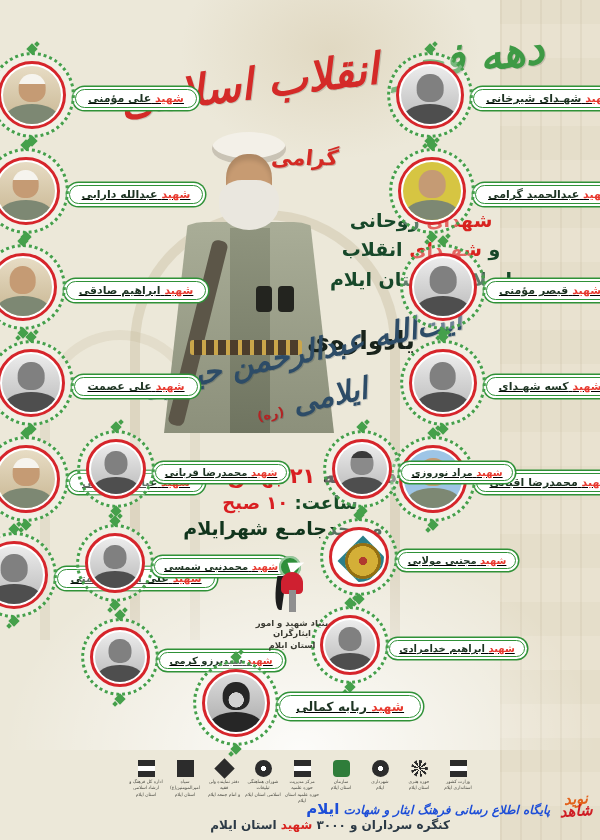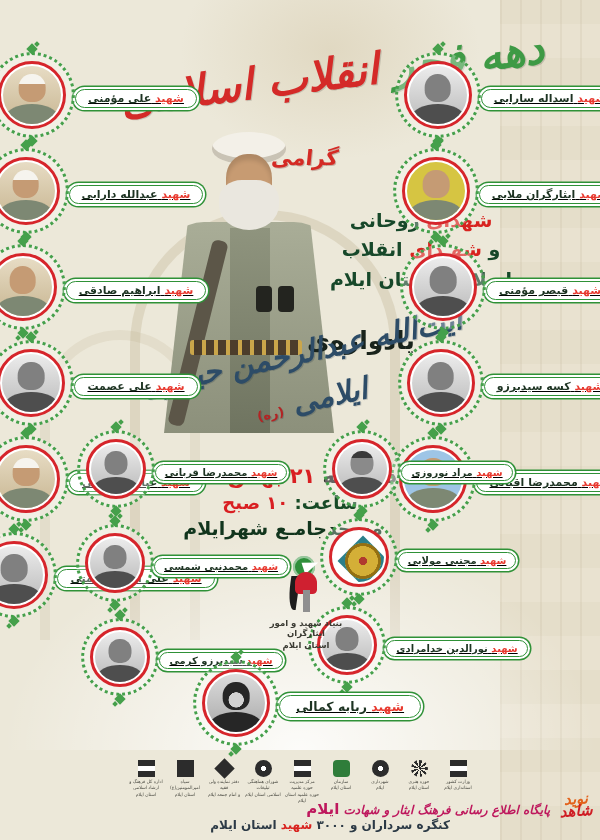--- a/index.html
+++ b/index.html
@@ -112,21 +112,21 @@
   .emb::after{content:"";position:absolute;inset:6px;border-radius:50%;
     background:radial-gradient(circle,#b03a2e 0 16%,#d4af37 17% 58%,#946f12 59% 70%,#d4af37 71%);}
   .pill{direction:rtl;white-space:nowrap;background:#fff;color:#1d3322;
     border:1.5px solid #2f9137;border-radius:14px;
     box-shadow:0 0 0 2px #fff,0 0 0 3.5px #2f9137;
     padding:2px 12px;font-weight:bold;font-size:11px;}
   .col-li .pill,.col-ri .pill{font-size:10px;padding:2px 9px;}
   .col-c .pill{font-size:12.5px;padding:3px 16px;}
   .pill .sh{color:#e8392f;}
   
-  .bonyad{position:absolute;left:250px;top:556px;width:112px;text-align:center;direction:rtl;}
+  .bonyad{position:absolute;left:236px;top:556px;width:112px;text-align:center;direction:rtl;}
   .tulip{position:relative;width:46px;height:58px;margin:0 auto 4px;}
   .tulip .globe{position:absolute;left:10px;top:0;width:22px;height:22px;border-radius:50%;
     background:#2f8f3b;box-shadow:inset 0 0 0 2px rgba(255,255,255,.5);}
   .tulip .dove{position:absolute;left:20px;top:4px;width:0;height:0;
     border-left:16px solid #fff;border-top:5px solid transparent;border-bottom:7px solid transparent;
     transform:rotate(-18deg);}
   .tulip .bloom{position:absolute;left:12px;top:16px;width:22px;height:22px;background:#cf2030;
     border-radius:50% 50% 20% 20%;}
   .tulip .stem{position:absolute;left:20px;top:34px;width:7px;height:22px;background:#8f8f8f;}
   .tulip .leaf{position:absolute;left:6px;top:20px;width:9px;height:34px;background:#1d1d1d;
@@ -147,21 +147,21 @@
   
   .congress{position:absolute;left:150px;top:818px;width:300px;direction:rtl;
     font-weight:bold;font-size:12px;color:#2c3a46;}
   .congress .red{color:#d8231f;}
   .navid{position:absolute;right:4px;top:792px;display:flex;flex-direction:row-reverse;
     align-items:center;gap:6px;}
   .nv-logo{width:40px;height:34px;position:relative;font-weight:bold;font-style:italic;
     line-height:1;text-align:center;}
   .nv-logo .a{color:#e2621b;font-size:15px;display:block;transform:rotate(-4deg);}
   .nv-logo .b{color:#cf1d24;font-size:15px;display:block;margin-top:-3px;transform:rotate(-4deg);}
-  .nv-cap{direction:rtl;font-size:12px;font-style:italic;color:#be185d;font-weight:bold;
+  .nv-cap{direction:rtl;font-size:12px;font-style:italic;color:#1d4ed8;font-weight:bold;
     white-space:nowrap;}
   .nv-cap .big{font-size:15px;font-style:normal;}
 </style>
 </head>
 <body>
 
 <div class="poster">
 
   <div class="bg-band-right"></div>
   <div class="bg-dome"></div>
@@ -346,37 +346,37 @@
   <div class="card">
     <div class="frame">
       <div class="ring">
         <div class="photo bw">
           <div class="bust"></div>
         </div>
       </div>
     </div>
     <div class="pill">
       <span class="sh">شهید</span>
-      <span class="nm">اسداله سارایی</span>
+      <span class="nm">شهـدای شیرخانی</span>
     </div>
   </div>
 
 
 
   <div class="card">
     <div class="frame">
       <div class="ring">
         <div class="photo color ybg">
           <div class="bust"></div>
         </div>
       </div>
     </div>
     <div class="pill">
       <span class="sh">شهید</span>
-      <span class="nm">ایثارگران ملایی</span>
+      <span class="nm">عبدالحمید گرامی</span>
     </div>
   </div>
 
   <div class="card">
     <div class="frame">
       <div class="ring">
         <div class="photo bw">
           <div class="bust"></div>
         </div>
       </div>
@@ -390,21 +390,21 @@
   <div class="card">
     <div class="frame">
       <div class="ring">
         <div class="photo bw">
           <div class="bust"></div>
         </div>
       </div>
     </div>
     <div class="pill">
       <span class="sh">شهید</span>
-      <span class="nm">کسه سیدبرزو</span>
+      <span class="nm">کسه شهـدای</span>
     </div>
   </div>
 
   <div class="card">
     <div class="frame">
       <div class="ring">
         <div class="photo color bbg">
           <div class="bust"></div>
         </div>
       </div>
@@ -447,21 +447,21 @@
   <div class="card">
     <div class="frame">
       <div class="ring">
         <div class="photo bw">
           <div class="bust"></div>
         </div>
       </div>
     </div>
     <div class="pill">
       <span class="sh">شهید</span>
-      <span class="nm">نورالدین خدامرادی</span>
+      <span class="nm">ابراهیم خدامرادی</span>
     </div>
   </div>
 </div>
   <div class="col col-c">
   <div class="card">
     <div class="frame">
       <div class="ring">
         <div class="photo bw chador">
           <div class="bust"></div>
         </div>

